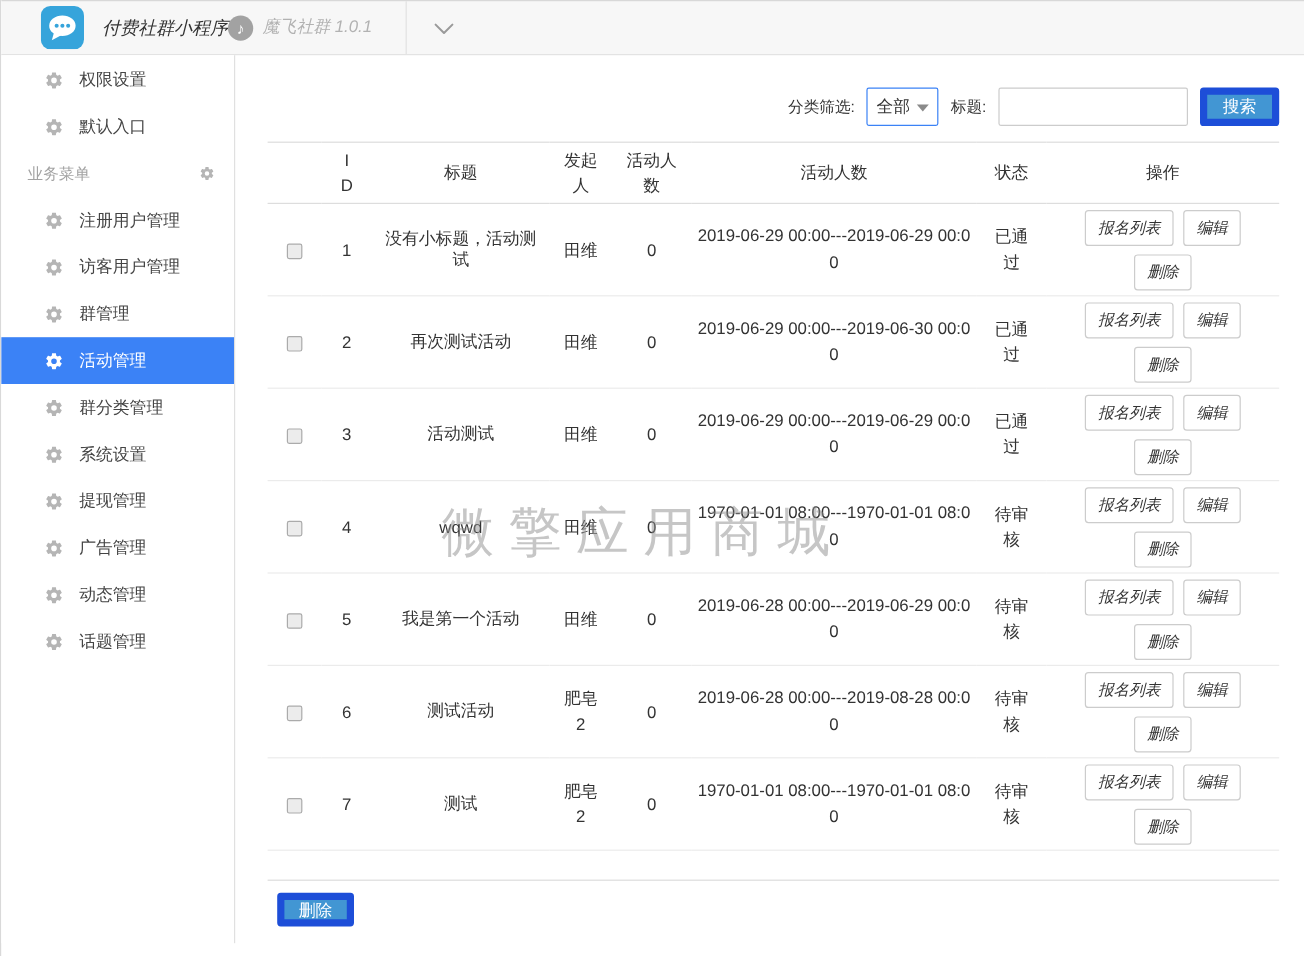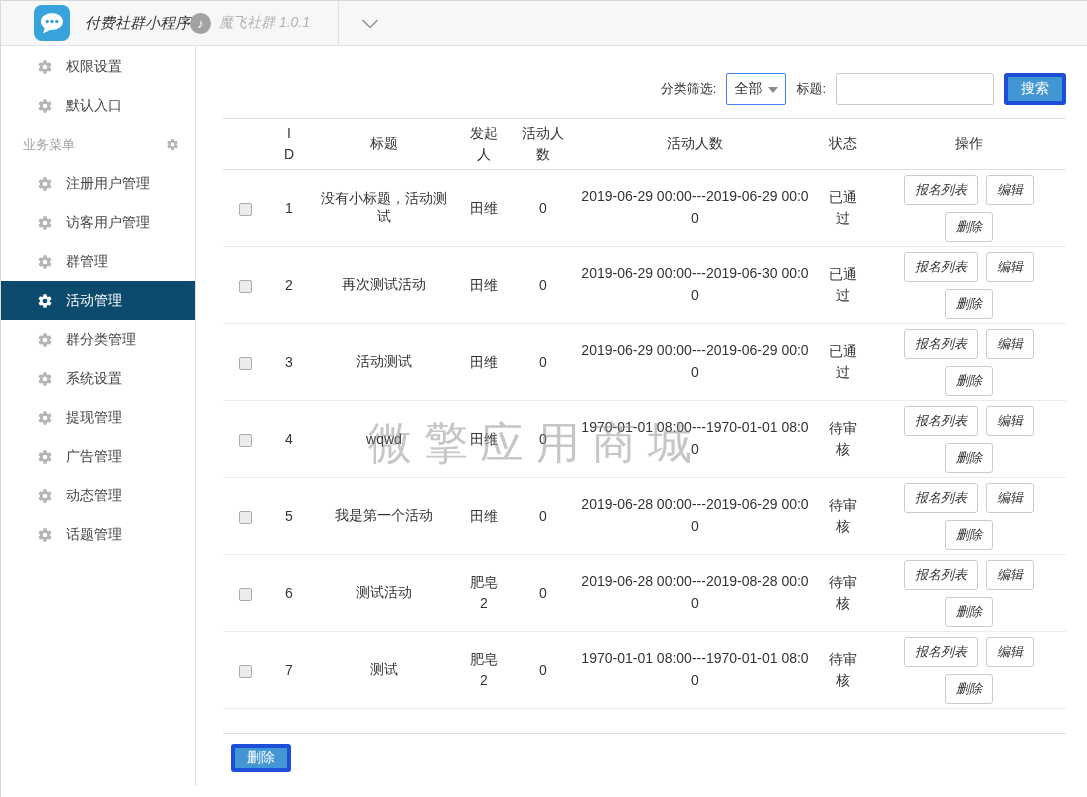--- a/index.html
+++ b/index.html
@@ -30,42 +30,42 @@
   .chev { width:62px; display:flex; align-items:center; justify-content:center; cursor:pointer; }
   
   .page-body { display:flex; height:740px; }
   .sidebar { width:195px; border-right:1px solid #e0e0e0; background:#fff; padding-top:1px; flex:0 0 auto; }
   .sb-item {
     height:39px; display:flex; align-items:center; padding-left:36px;
     cursor:pointer; color:#444;
   }
   .sb-item .gear { width:16px; height:16px; color:#b5b5b5; flex:0 0 auto; }
   .sb-item .sb-label { margin-left:13px; font-size:14px; }
-  .sb-item.active { background:#0c4a6e; color:#fff; }
+  .sb-item.active { background:#3b82f6; color:#fff; }
   .sb-item.active .gear { color:#fff; }
   .sb-section {
     height:39px; display:flex; align-items:center; padding-left:22px; padding-right:16px;
     color:#a3a3a3; font-size:13px; justify-content:space-between;
   }
   .sb-section .gear { width:13px; height:13px; color:#b5b5b5; }
   
   .main { flex:1 1 auto; position:relative; padding:0 22px 0 27px; }
   .filterbar {
     margin-top:27px; height:32px; display:flex; align-items:center;
     justify-content:flex-end; gap:10px;
   }
   .filter-label { color:#333; font-size:13px; }
   .select-box {
     width:60px; height:32px; border:1px solid #3b82f6; background:#fff; border-radius:2px;
     display:flex; align-items:center; justify-content:center; gap:6px; cursor:pointer;
   }
   .caret { width:0; height:0; border-left:5px solid transparent; border-right:5px solid transparent; border-top:6px solid #8a8a8a; margin-top:2px; }
   .title-input { width:158px; height:32px; border:1px solid #ccc; border-radius:2px; padding:0 8px; font-size:14px; font-family:inherit; outline:none; }
   .btn-blue {
-    background:#4296d3; color:#fff; border:4px solid #1d4ed8; border-radius:3px;
+    background:#4296d3; color:#fff; border:6px solid #1d4ed8; border-radius:3px;
     font-size:14px; font-family:inherit; padding:0 13px; height:32px; cursor:pointer;
   }
   
   .table-wrap { margin-top:13px; border-bottom:1px solid #ddd; padding-bottom:24px; }
   table { width:843px; border-collapse:collapse; table-layout:fixed; }
   th, td { text-align:center; vertical-align:middle; font-weight:400; font-size:14px; color:#333; padding:4px 5px; }
   thead tr { height:50px; border-top:1px solid #ddd; border-bottom:1px solid #ddd; }
   tbody tr { height:77px; border-bottom:1px solid #ebebeb; }
   .c0{width:45px;} .c1{width:42px;} .c2{width:148px;} .c3{width:52px;}
   .c4{width:66px;} .c5{width:238px;} .c6{width:58px;} .c7{width:194px;}

